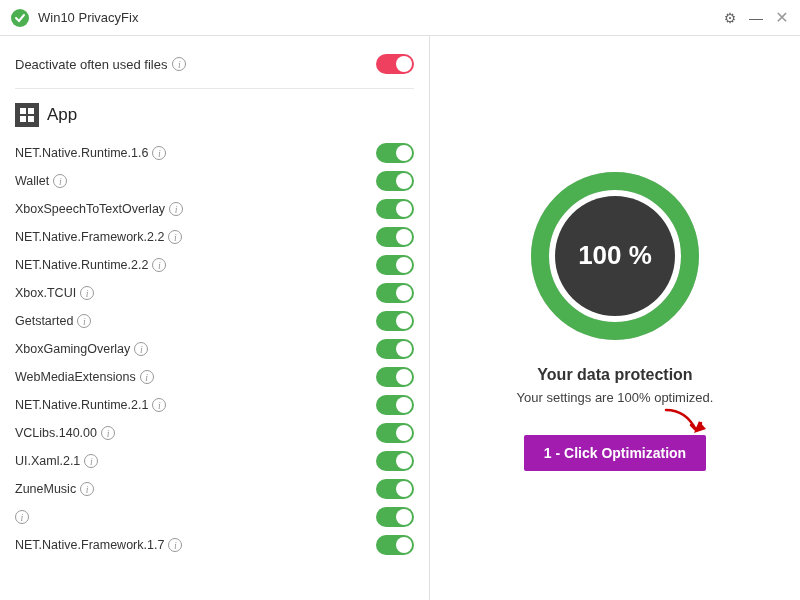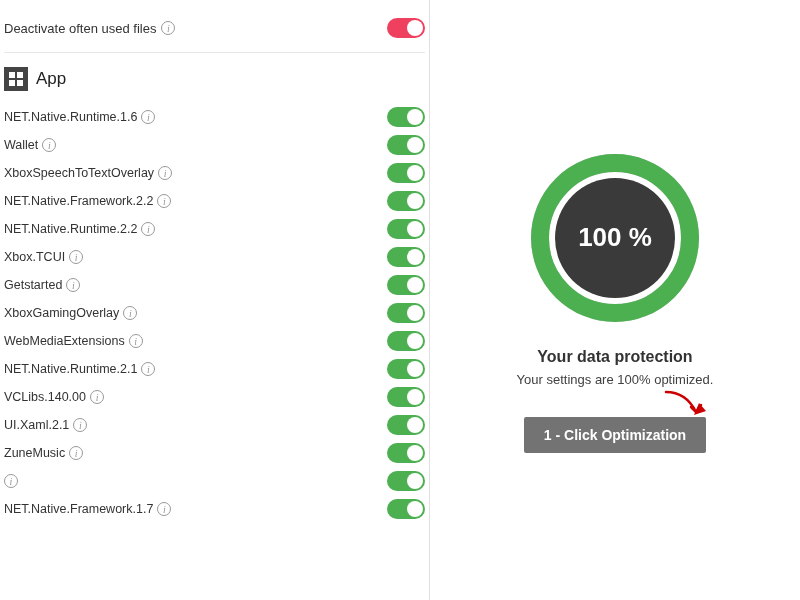--- a/index.html
+++ b/index.html
@@ -55,21 +55,21 @@
       color: #999;
       font-size: 16px;
     }
     .main-content {
       display: flex;
       flex: 1;
       overflow: hidden;
     }
     .left-panel {
       width: 430px;
-      padding: 10px 4px;
+      padding: 10px 15px;
       overflow-y: auto;
       border-right: 1px solid #e0e0e0;
     }
     .deactivate-row {
       display: flex;
       align-items: center;
       justify-content: space-between;
       padding: 8px 0 14px 0;
       border-bottom: 1px solid #e8e8e8;
       margin-bottom: 10px;
@@ -195,21 +195,21 @@
       font-weight: bold;
       color: #333;
       margin-bottom: 6px;
     }
     .protection-subtitle {
       font-size: 13px;
       color: #404040;
       margin-bottom: 30px;
     }
     .optimize-btn {
-      background: #737373;
+      background: #a21caf;
       color: white;
       border: none;
       padding: 10px 20px;
       font-size: 14px;
       font-weight: bold;
       cursor: pointer;
       border-radius: 2px;
       position: relative;
     }
     .arrow-container {
@@ -220,20 +220,34 @@
     .arrow-svg {
       width: 60px;
       height: 35px;
     }
   </style>
 </head>
 <body>
 
 <div class="window">
 
+  <div class="titlebar">
+    <div class="titlebar-icon">
+      <svg width="20" height="20" viewBox="0 0 20 20">
+        <circle cx="10" cy="10" r="9" fill="#4caf50"></circle>
+        <path d="M6 10 L9 13 L14 7" stroke="white" stroke-width="2" fill="none" stroke-linecap="round"></path>
+      </svg>
+    </div>
+    <span class="titlebar-title">Win10 PrivacyFix</span>
+    <div class="titlebar-controls">
+      <div class="titlebar-btn">⚙</div>
+      <div class="titlebar-btn">—</div>
+      <div class="titlebar-btn close">✕</div>
+    </div>
+  </div>
 
   <div class="main-content">
 
     <div class="left-panel">
 
       <div class="deactivate-row">
         <div class="deactivate-label">
           <span>Deactivate often used files</span>
           <span class="info-icon">i</span>
         </div>

